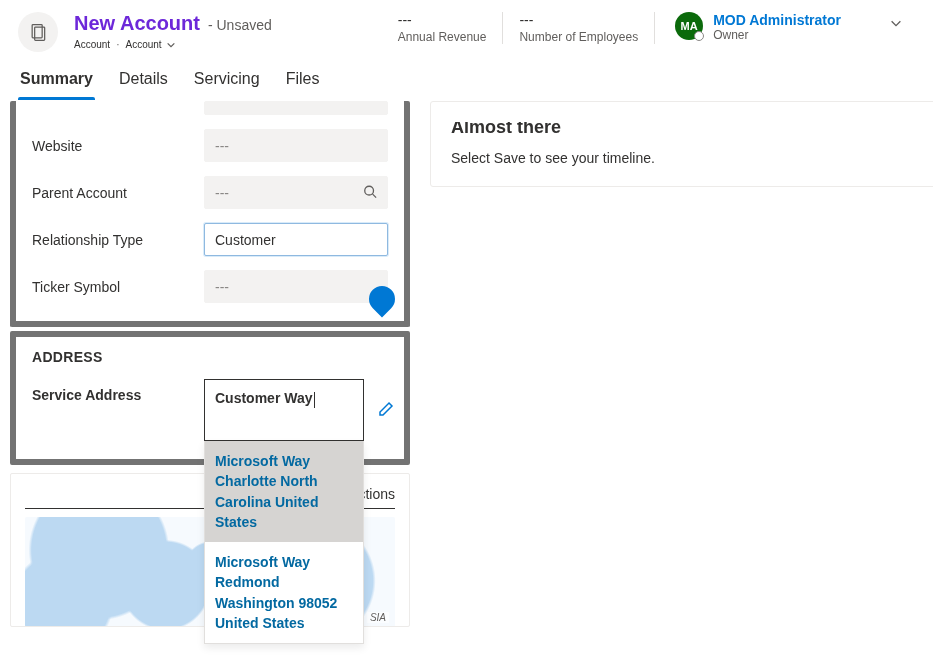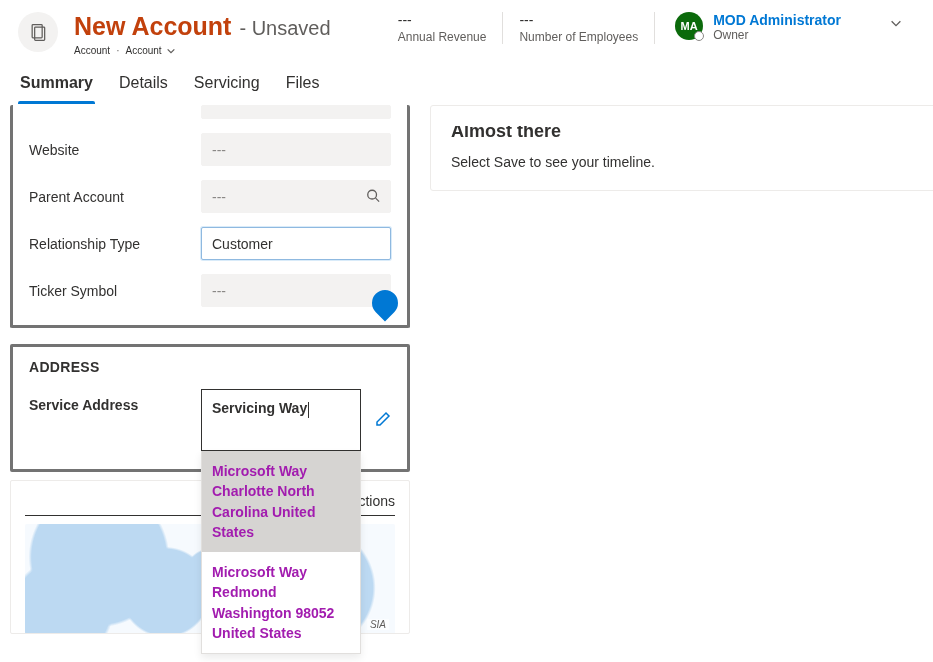--- a/index.html
+++ b/index.html
@@ -25,22 +25,22 @@
       background: #f3f2f1;
       display: flex;
       align-items: center;
       justify-content: center;
       flex-shrink: 0;
       position: relative;
     }
     .header-icon svg { width: 20px; height: 20px; stroke: #605e5c; fill: none; stroke-width: 1.5; }
     .header-title-block { flex-shrink: 0; }
     .title-row { display: flex; align-items: baseline; gap: 8px; }
-    .page-title { font-size: 25px; font-weight: 600; color: #c2410c; }
-    .unsaved { font-size: 20px; color: #605e5c; font-weight: 400; }
+    .page-title { font-size: 20px; font-weight: 600; color: #6d28d9; }
+    .unsaved { font-size: 14px; color: #605e5c; font-weight: 400; }
     .breadcrumb-row { display: flex; align-items: center; gap: 6px; margin-top: 4px; font-size: 10px; color: #323130; }
     .breadcrumb-row .sep { color: #605e5c; }
     .bc-entity-dd { display: inline-flex; align-items: center; gap: 4px; cursor: pointer; }
     .bc-entity-dd svg { width: 10px; height: 10px; stroke: #605e5c; fill: none; stroke-width: 1.5; }
     .header-spacer { flex: 1; }
     .header-fields { display: flex; }
     .hf-cell {
       padding: 0 16px;
       border-left: 1px solid #e1dfdd;
       min-width: 120px;
@@ -88,24 +88,24 @@
       height: 3px; background: #0078d4;
       border-radius: 2px 2px 0 0;
     }
 
     .content { display: flex; gap: 20px; padding: 0 10px; align-items: flex-start; }
     .left-col { width: 400px; flex-shrink: 0; }
     .right-col { flex: 1; }
 
     .card {
       background: #fff;
-      border: 3px solid #737373;
+      border: 6px solid #737373;
       border-radius: 2px;
       padding: 12px 16px 18px;
-      margin-top: 16px;
+      margin-top: 4px;
       position: relative;
     }
     .card.first { border-top: none; margin-top: 0; padding-top: 0; }
     .section-title { font-size: 14px; font-weight: 600; color: #323130; letter-spacing: 0.3px; margin-bottom: 14px; }
     .field-row {
       display: flex; align-items: center;
       margin-bottom: 14px;
     }
     .field-row:last-child { margin-bottom: 0; }
     .field-label { width: 172px; font-size: 14px; color: #323130; line-height: 32px; }
@@ -173,21 +173,21 @@
       width: 160px;
       background: #fff;
       border: 1px solid #e1dfdd;
       border-top: none;
       z-index: 10;
       box-shadow: 0 4px 8px rgba(0,0,0,0.08);
     }
     .addr-option {
       padding: 10px 10px;
       font-size: 14px;
-      color: #a21caf;
+      color: #0369a1;
       cursor: pointer;
       line-height: 1.45;
     }
     .addr-option.selected { background: #d6d4d2; }
 
     .map-card {
       background: #fff;
       border: 1px solid #edebe9;
       border-radius: 2px;
       margin-top: 8px;
@@ -337,21 +337,21 @@
         </div>
       </div>
     </div>
 
     <div class="card">
       <div class="section-title">ADDRESS</div>
       <div class="field-row" style="align-items: flex-start; font-weight: bold;">
         <div class="field-label">Service Address</div>
         <div class="addr-input-wrap">
           <div class="addr-input">
-            <span>Servicing Way</span>
+            <span>Customer Way</span>
               <span class="caret"></span>
           </div>
           <span class="edit-icon">
             <svg viewBox="0 0 16 16">
                 <path d="M11 2l3 3L5 14H2v-3z"></path>
               </svg>
           </span>
           <div class="addr-dropdown">
             <div class="addr-option selected">Microsoft Way Charlotte North Carolina United States</div>
             <div class="addr-option">Microsoft Way Redmond Washington 98052 United States</div>

